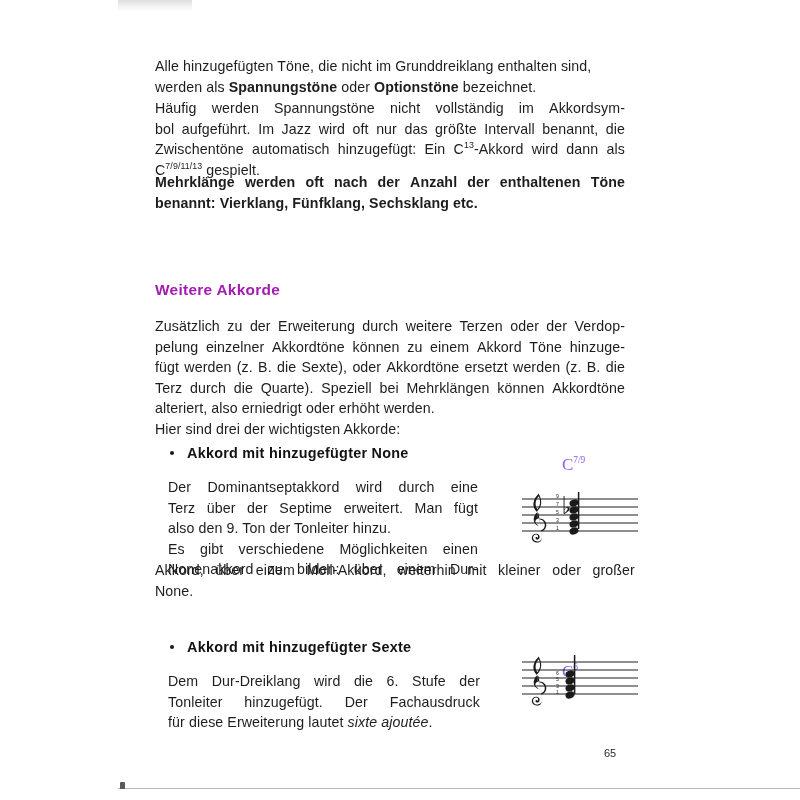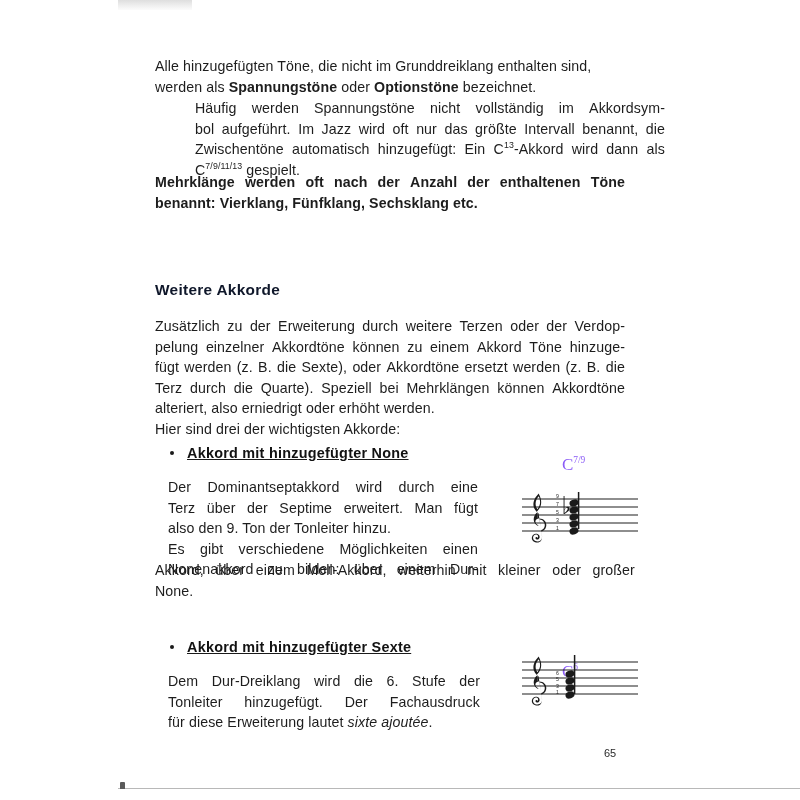--- a/index.html
+++ b/index.html
@@ -72,29 +72,28 @@
     line-height: 0;
   }
 
   #section-heading {
     position: absolute;
     left: 155px;
     top: 281px;
     font-size: 15.4px;
     font-weight: bold;
     letter-spacing: 0.3px;
-    color: #0f172a;
+    color: #a21caf;
   }
 
   .bullet-row {
     position: absolute;
     display: flex;
     align-items: baseline;
     gap: 13px;
-    text-decoration: underline;
   }
   .bullet-dot {
     width: 4px;
     height: 4px;
     border-radius: 50%;
     background: #1a1a1a;
     position: relative;
     top: -3px;
     flex: 0 0 auto;
   }
@@ -134,21 +133,21 @@
 
 <div id="scan-artifact-top"></div>
 
 <div id="page-content">
 
   <div class="para" style="left:155px; top:56px; width:470px;">
     <span>Alle hinzugefügten Töne, die nicht im Grunddreiklang enthalten sind,</span><br>
     <span>werden als <b>Spannungstöne</b> oder <b>Optionstöne</b> bezeichnet.</span>
   </div>
 
-  <div class="para" style="left:155px; top:98px; width:470px;margin-left:40px;">
+  <div class="para" style="left:155px; top:98px; width:470px;">
     <div style="display:flex; justify-content:space-between;">
       <span>Häufig</span>
         <span>werden</span>
         <span>Spannungstöne</span>
         <span>nicht</span>
         <span>vollständig</span>
         <span>im</span>
         <span>Akkordsym-</span>
     </div>
     <div style="display:flex; justify-content:space-between;">

